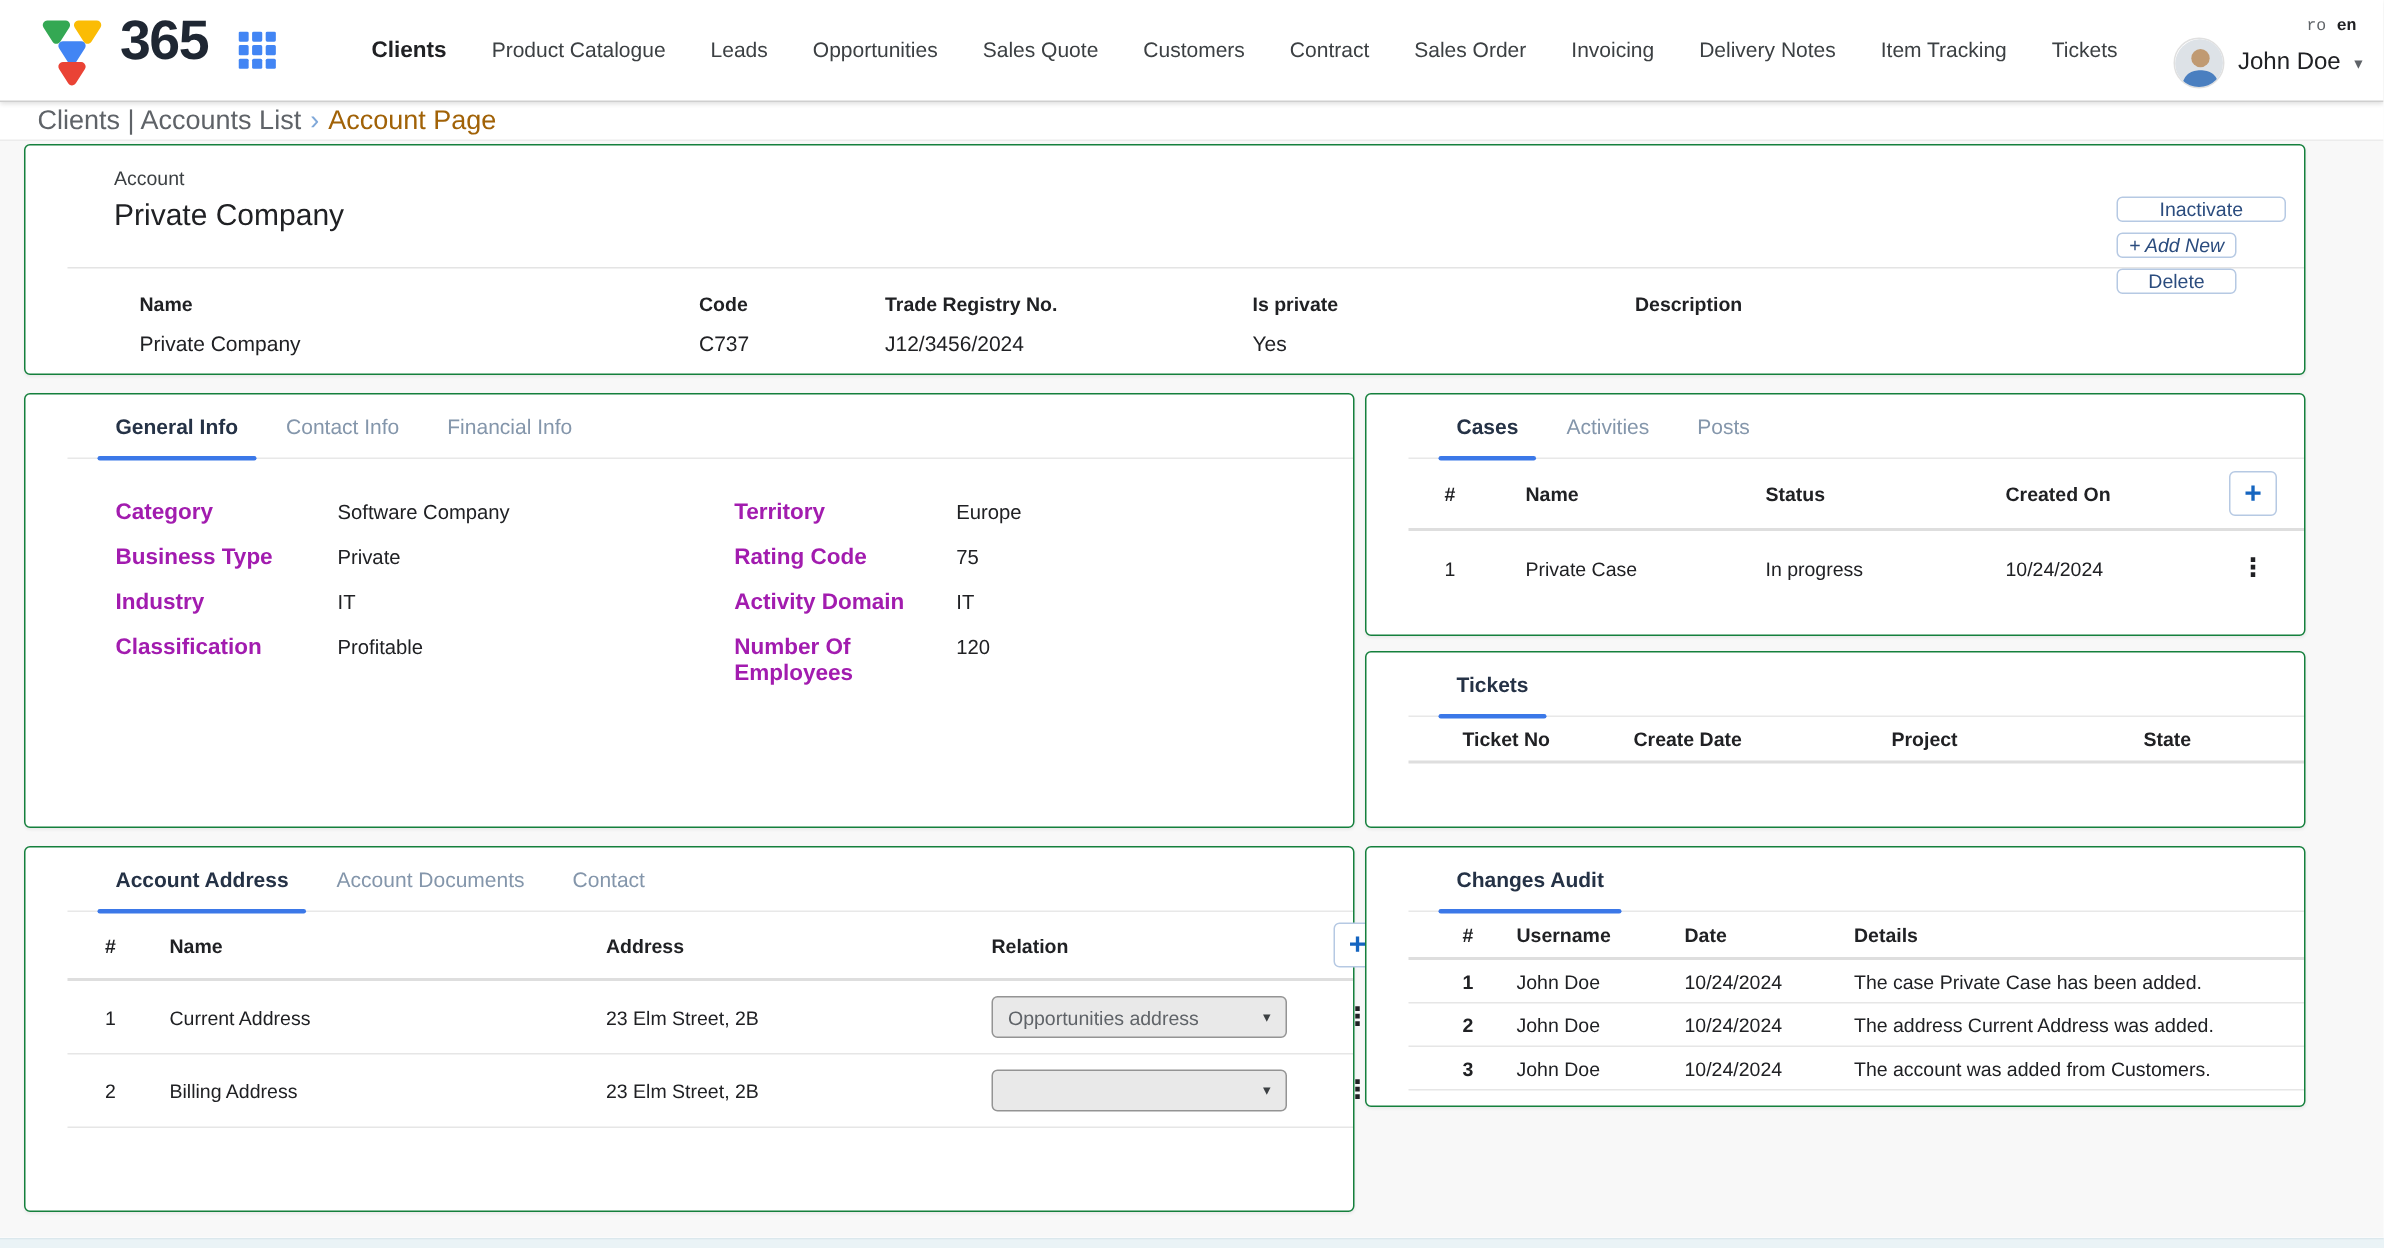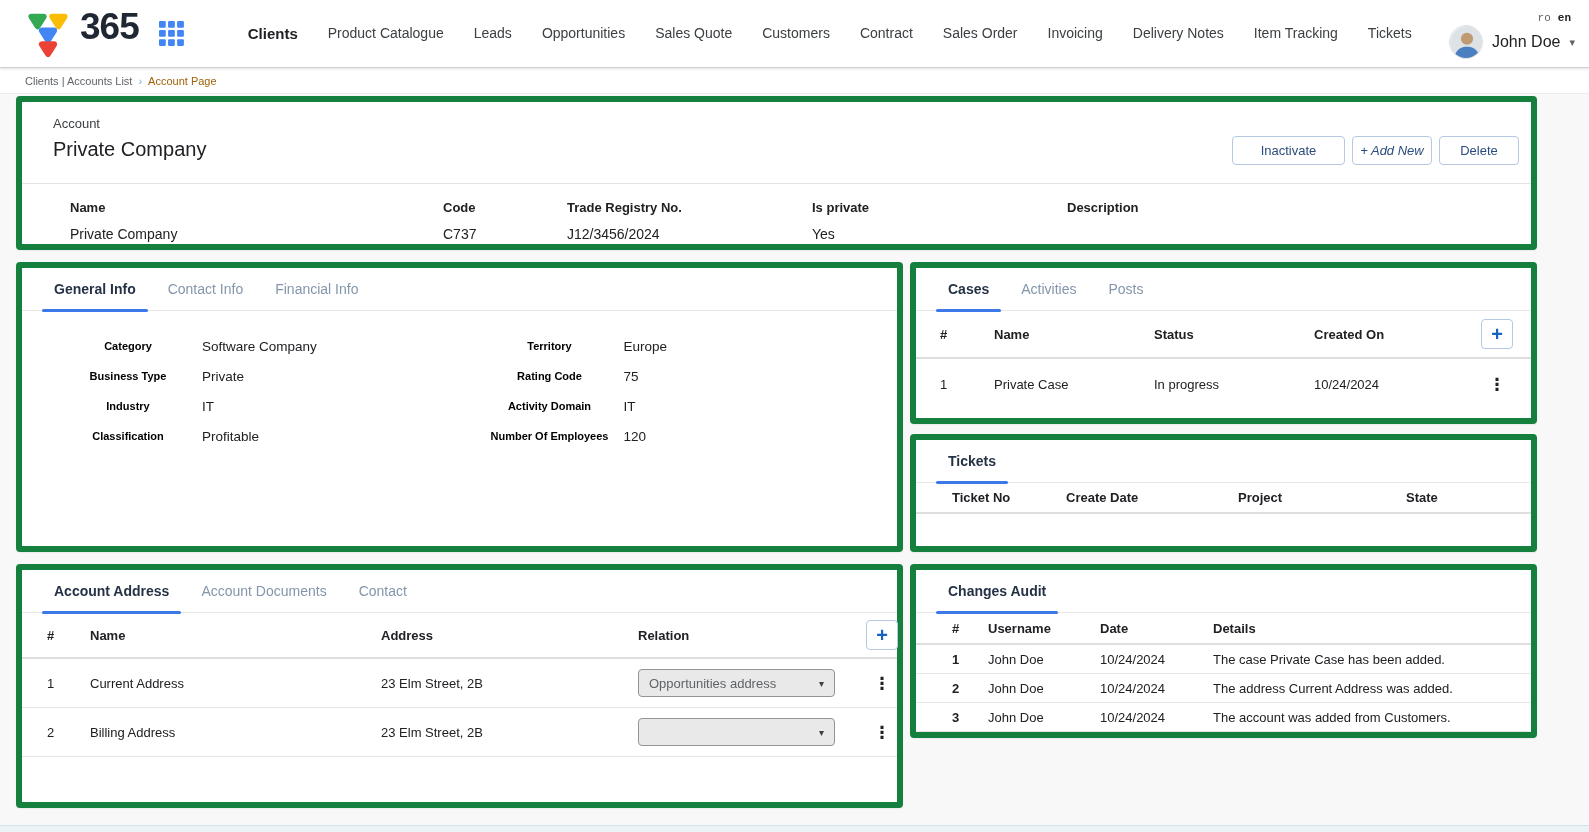--- a/index.html
+++ b/index.html
@@ -28,39 +28,40 @@
   .lang.en { font-weight:700; color:#202124; }
   .usermenu { display:flex; align-items:center; gap:9px; cursor:pointer; margin-top:1px; }
   .avatar { width:34px; height:34px; border-radius:50%; overflow:hidden; display:block; border:1px solid #e0e0e0; }
   .avatar svg { display:block; }
   .username { font-size:16px; color:#202124; }
   .u-caret { font-size:11px; color:#5f6368; }
 
   
   .breadcrumb {
     height:26px; background:#fff; border-bottom:1px solid #ececec;
-    display:flex; align-items:center; gap:6px; padding-left:25px; font-size:11px;
+    display:flex; align-items:center; gap:6px; padding-left:25px; font-size:18px;
   }
   .bc-trail { color:#5f6368; cursor:pointer; }
   .bc-sep { color:#7fa8d9; }
   .bc-current { color:#a16207; cursor:pointer; }
 
   
   main { background:#f8f8f8; padding:2px 0 0 16px; height:731px; }
   .card {
-    background:#fff; border:6px solid #15803d; border-radius:4px;
+    background:#fff; border:1px solid #15803d; border-radius:4px;
     box-shadow:0 1px 2px rgba(0,0,0,.06);
+    padding-left:28px;
   }
 
   
   .top-card { width:1521px; height:154px; margin-bottom:12px; }
   .top-card-head { display:flex; justify-content:space-between; padding:14px 12px 0 31px; height:81px; }
   .acc-label { font-size:13px; color:#3c4043; margin-bottom:7px; }
   .acc-title { font-size:20px; font-weight:500; color:#202124; }
-  .actions { display:flex; gap:7px; padding-top:20px; }
+  .actions { display:flex; gap:7px; padding-top:20px;flex-direction:column; }
   .btn {
     height:29px; background:#fff; border:1px solid #b6c9e3; border-radius:4px;
     color:#2b4c7e; font-size:13px; font-family:inherit; cursor:pointer; padding:0 14px;
   }
   .btn-inactivate { width:113px; }
   .btn-addnew { width:80px; padding:0;font-style:italic; }
   .btn-delete { width:80px; padding:0; }
   .top-fields { border-top:1px solid #e4e4e4; display:flex; padding:16px 0 0 48px; }
   .tf-label { font-size:13px; font-weight:700; color:#202124; margin-bottom:11px; }
   .tf-value { font-size:14px; color:#202124; min-height:16px; }
@@ -79,21 +80,21 @@
   .tab.active::after {
     content:""; position:absolute; left:0; right:0; bottom:-2px; height:3px;
     background:#3b78e8; border-radius:2px;
   }
 
   
   .gi-panel { height:290px; margin-bottom:12px; }
   .gi-grid { display:flex; padding:27px 0 0 32px; }
   .gi-col { width:443px; }
   .gi-row { display:flex; margin-bottom:13px; line-height:17px; }
-  .gi-label { width:148px; font-size:11px; font-weight:700; color:#000000;text-align:center; }
+  .gi-label { width:148px; font-size:15px; font-weight:700; color:#a21caf; }
   .gi-value { font-size:13.5px; color:#202124; flex:1; }
 
   
   .tbl-head { font-size:13px; font-weight:700; color:#202124; border-bottom:2px solid #dedede; align-items:center; }
   .tbl-row  { font-size:13px; color:#202124; align-items:center; }
   .plus-btn {
     width:32px; height:30px; border:1px solid #b6c9e3; background:#fff; border-radius:4px;
     color:#1565c0; font-size:20px; font-weight:700; line-height:26px; cursor:pointer;
     justify-self:end; font-family:inherit; padding:0;
   }

